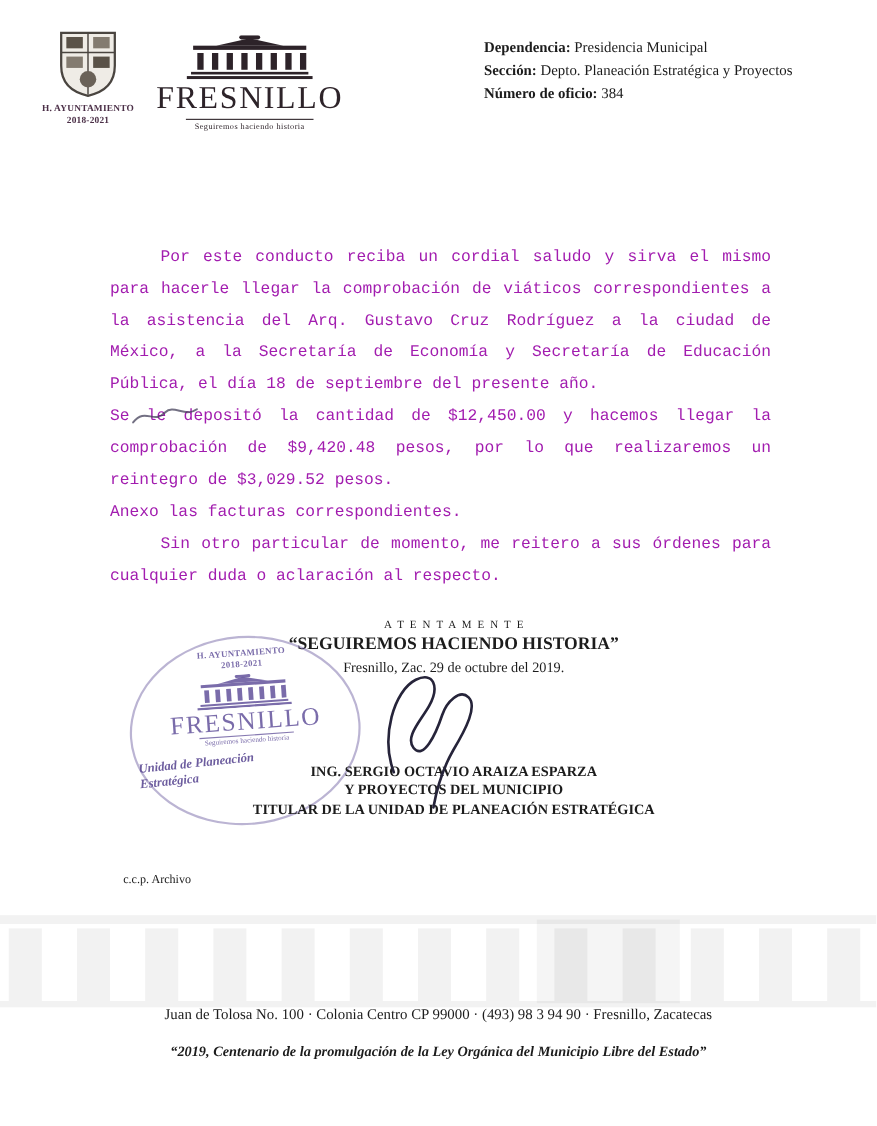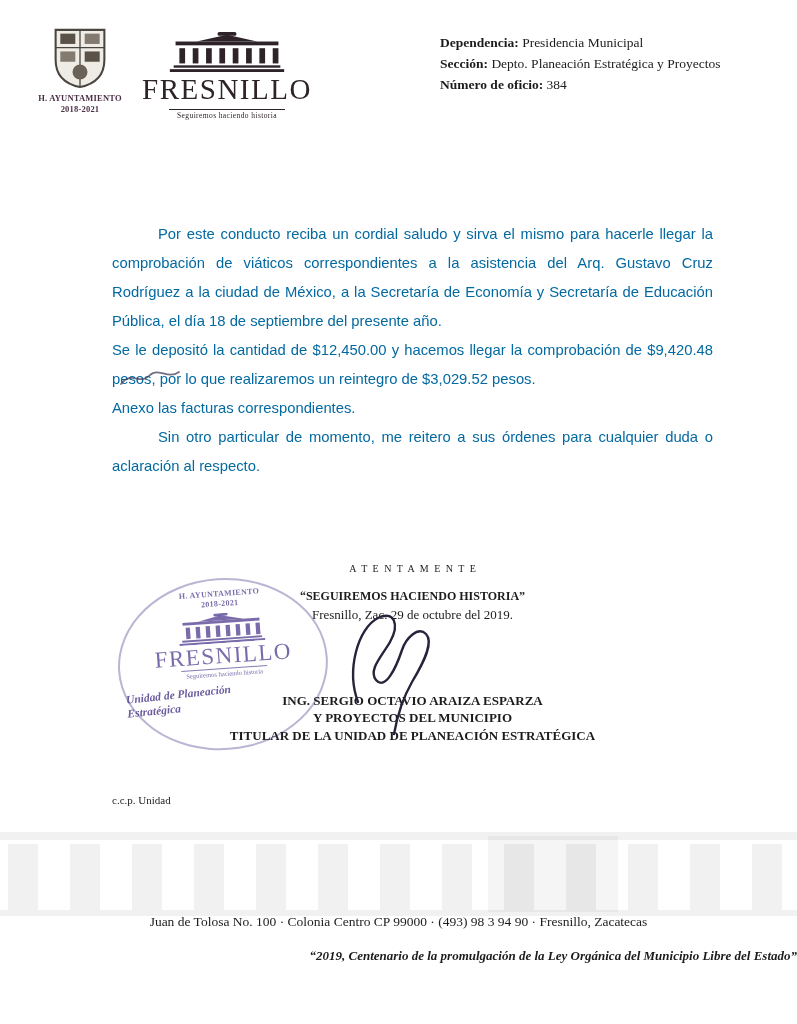--- a/index.html
+++ b/index.html
@@ -22,32 +22,32 @@
     border-top:1.5px solid #2d2329; padding:1px 8px 0; margin-top:1px; }
 
   .office-info { position:absolute; left:440px; top:33px; width:348px; font-size:13.5px; line-height:1.55; }
   .office-info .label { font-weight:700; }
 
   
   .recipient { position:absolute; left:112px; top:146px; font-size:13.5px; font-weight:700; line-height:1.32; }
   .recipient .salutation { letter-spacing:1px; }
 
   
-  .letter-body { position:absolute; left:112px; top:220px; width:601px;
-    font-family:Liberation Sans, sans-serif; font-size:14.8px; line-height:29px;
-    text-align:justify; color:#0369a1; z-index:2; }
+  .letter-body { position:absolute; left:100px; top:220px; width:601px;
+    font-family:Liberation Mono, monospace; font-size:14.8px; line-height:29px;
+    text-align:justify; color:#a21caf; z-index:2; }
   .letter-body p { margin:0; }
   .indent { text-indent:46px; }
   .gap-sm { margin-top:20px; }
   .gap-md { margin-top:22px; }
 
   
   .closing { position:absolute; left:112px; top:562px; width:601px; text-align:center; line-height:1.3; z-index:2; }
   .closing-atentamente { font-size:10px; word-spacing:3px; }
-  .closing-slogan { font-size:12px; font-weight:700; margin-top:14px; }
+  .closing-slogan { font-size:16px; font-weight:700; margin-top:1px; }
   .closing-date { font-size:13px; margin-top:2px; }
 
   
   .stamp { position:absolute; left:116px; top:580px; width:216px; height:170px;
     transform:rotate(-4deg); color:rgba(104,88,158,.88); z-index:3;
     display:flex; flex-direction:column; align-items:center; }
   .stamp-ring { position:absolute; left:2px; top:-2px; width:210px; height:172px;
     border:2px solid rgba(104,88,158,.45); border-radius:50%; }
   .stamp-head { font-size:8px; font-weight:700; text-align:center; line-height:1.3; margin-top:9px; letter-spacing:.3px; }
   .stamp-building { width:96px; height:30px; margin-top:3px; }
@@ -61,21 +61,21 @@
   .signatory { position:absolute; left:112px; top:692px; width:601px; text-align:center;
     font-weight:700; font-size:13px; line-height:1.34; z-index:4; }
 
   .check-mark { position:absolute; left:118px; top:366px; width:64px; height:24px; z-index:4; }
 
   .ccp { position:absolute; left:112px; top:794px; font-size:11px; z-index:2; }
 
   
   .watermark { position:absolute; left:0; top:828px; width:797px; height:88px; z-index:0; }
   .footer-address { position:absolute; left:0; top:914px; width:100%; text-align:center; font-size:13.5px; z-index:2; }
-  .footer-quote { position:absolute; left:0; top:948px; width:100%; text-align:right;
+  .footer-quote { position:absolute; left:0; top:948px; width:100%; text-align:center;
     font-size:13px; font-weight:700; font-style:italic; z-index:2; }
 </style>
 </head>
 <body>
 
 <div class="page">
 
   <svg class="watermark" viewBox="0 0 797 88" preserveAspectRatio="none" aria-hidden="true">
     <g fill="#444444" opacity="0.07">
       <rect x="0" y="4" width="797" height="8"></rect>
@@ -203,18 +203,18 @@
   <svg class="signature-scribble" viewBox="0 0 112 140" aria-hidden="true">
     <path d="M20 98 C8 66 20 24 40 14 C56 6 62 20 52 38 C44 52 30 66 38 76 C47 87 58 64 64 46 C68 34 80 22 88 30 C96 38 86 58 74 78 C66 92 60 108 56 130" fill="none" stroke="#26243a" stroke-width="2.4" stroke-linecap="round"></path>
   </svg>
 
   <div class="signatory">
     <div>ING. SERGIO OCTAVIO ARAIZA ESPARZA</div>
     <div>Y PROYECTOS DEL MUNICIPIO</div>
     <div>TITULAR DE LA UNIDAD DE PLANEACIÓN ESTRATÉGICA</div>
   </div>
 
-  <div class="ccp">c.c.p. Unidad</div>
+  <div class="ccp">c.c.p. Archivo</div>
 
   <div class="footer-address">Juan de Tolosa No. 100 · Colonia Centro CP 99000 · (493) 98 3 94 90 · Fresnillo, Zacatecas</div>
   <div class="footer-quote">“2019, Centenario de la promulgación de la Ley Orgánica del Municipio Libre del Estado”</div>
 
 </div>
 
 </body></html>

